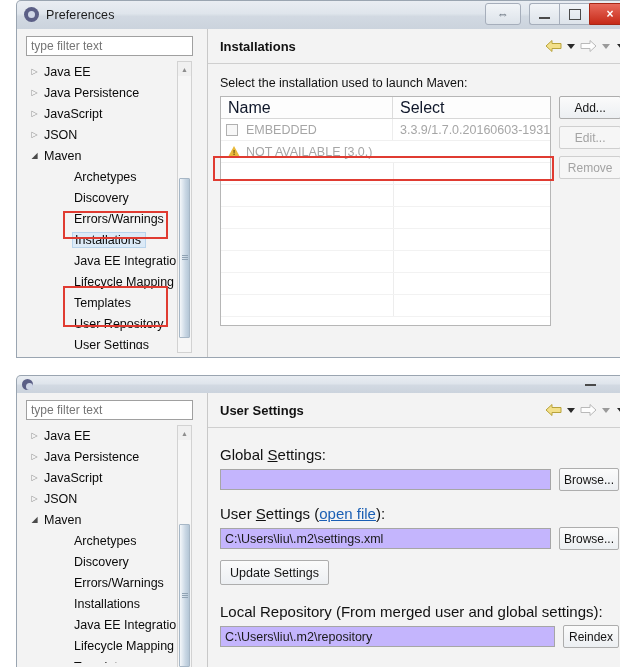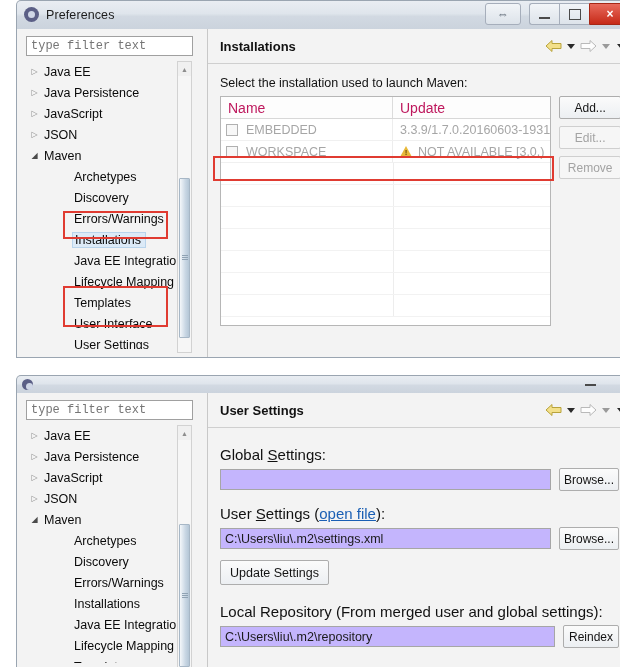--- a/index.html
+++ b/index.html
@@ -72,21 +72,21 @@
     background:#f3f3f3;
     box-sizing:border-box;
     padding:7px 0 0 9px;
     position:relative;
   }
   .filterbox{
     width:167px;height:20px;box-sizing:border-box;
     border:1px solid #a0a0a0;background:#fff;
     font-size:12px;color:#8a8a8a;
     padding:2px 4px;
-    font-family:Liberation Mono, monospace;
+    font-family:Liberation Sans, sans-serif;
   }
   .treewrap{
     margin-top:5px;
     width:167px;
     position:relative;
     overflow:hidden;
     box-sizing:border-box;
   }
   .tree{font-size:12.5px;color:#0a0a0a;}
   .tnode{
@@ -143,21 +143,21 @@
   .hint{font-size:12.5px;color:#111;margin-bottom:6px;}
 
   
   .tablerow{display:flex;align-items:flex-start;gap:8px;}
   .tbl{
     flex:1;border:1px solid #b6b6b6;background:#fff;box-sizing:border-box;
     position:relative;overflow:hidden;
   }
   .thead{display:flex;height:21px;background:#fdfdfd;border-bottom:1px solid #d8d8d8;}
   .th{
-    font-size:14px;color:#be185d;display:flex;align-items:center;padding-left:7px;
+    font-size:16px;color:#0f172a;display:flex;align-items:center;padding-left:7px;
     box-sizing:border-box;
   }
   .th.c1{width:172px;border-right:1px solid #dcdcdc;}
   .th.c2{flex:1;}
   .trow{display:flex;height:21px;align-items:center;border-bottom:1px solid #f0f0f0;}
   .td{display:flex;align-items:center;box-sizing:border-box;height:100%;overflow:hidden;white-space:nowrap;}
   .td.c1{width:172px;padding-left:5px;border-right:1px solid #ededed;}
   .td.c2{flex:1;padding-left:7px;}
   .cb{
     width:12px;height:12px;flex:none;box-sizing:border-box;
@@ -291,21 +291,21 @@
             <div class="tnode child">
               <span class="tlabel">Java EE Integration</span>
             </div>
             <div class="tnode child">
               <span class="tlabel">Lifecycle Mapping</span>
             </div>
             <div class="tnode child">
               <span class="tlabel">Templates</span>
             </div>
             <div class="tnode child">
-              <span class="tlabel">User Interface</span>
+              <span class="tlabel">User Repository</span>
             </div>
             <div class="tnode child">
               <span class="tlabel">User Settings</span>
             </div>
           </div>
       </div>
       <div class="vscroll" style="left:160px;top:32px;height:292px;">
         <div class="up">▲</div>
         <div class="thumb" style="top:116px;height:160px;">
           <div class="grip"></div>
@@ -333,37 +333,33 @@
         </div>
       </div>
 
       <div class="pagebody">
         <div class="hint">Select the installation used to launch Maven:</div>
 
         <div class="tablerow">
           <div class="tbl" style="height:230px;">
             <div class="thead">
               <div class="th c1">Name</div>
-              <div class="th c2">Update</div>
+              <div class="th c2">Select</div>
             </div>
             <div id="tbody-top">
                 <div class="trow">
                   <div class="td c1">
                     <span class="cb"></span>
                     <span class="rowtxt dimtxt">EMBEDDED</span>
                   </div>
                   <div class="td c2">
                     <span class="rowtxt dimtxt">3.3.9/1.7.0.20160603-1931</span>
                   </div>
                 </div>
                 <div class="trow">
-                  <div class="td c1">
-                    <span class="cb"></span>
-                    <span class="rowtxt dimtxt">WORKSPACE</span>
-                  </div>
                   <div class="td c2">
                     <span class="warn"></span>
                     <span class="rowtxt dimtxt">NOT AVAILABLE [3.0,)</span>
                   </div>
                 </div>
                 <div class="emptyrow">
                   <div class="sp1"></div>
                   <div class="sp2"></div>
                 </div>
                 <div class="emptyrow">

